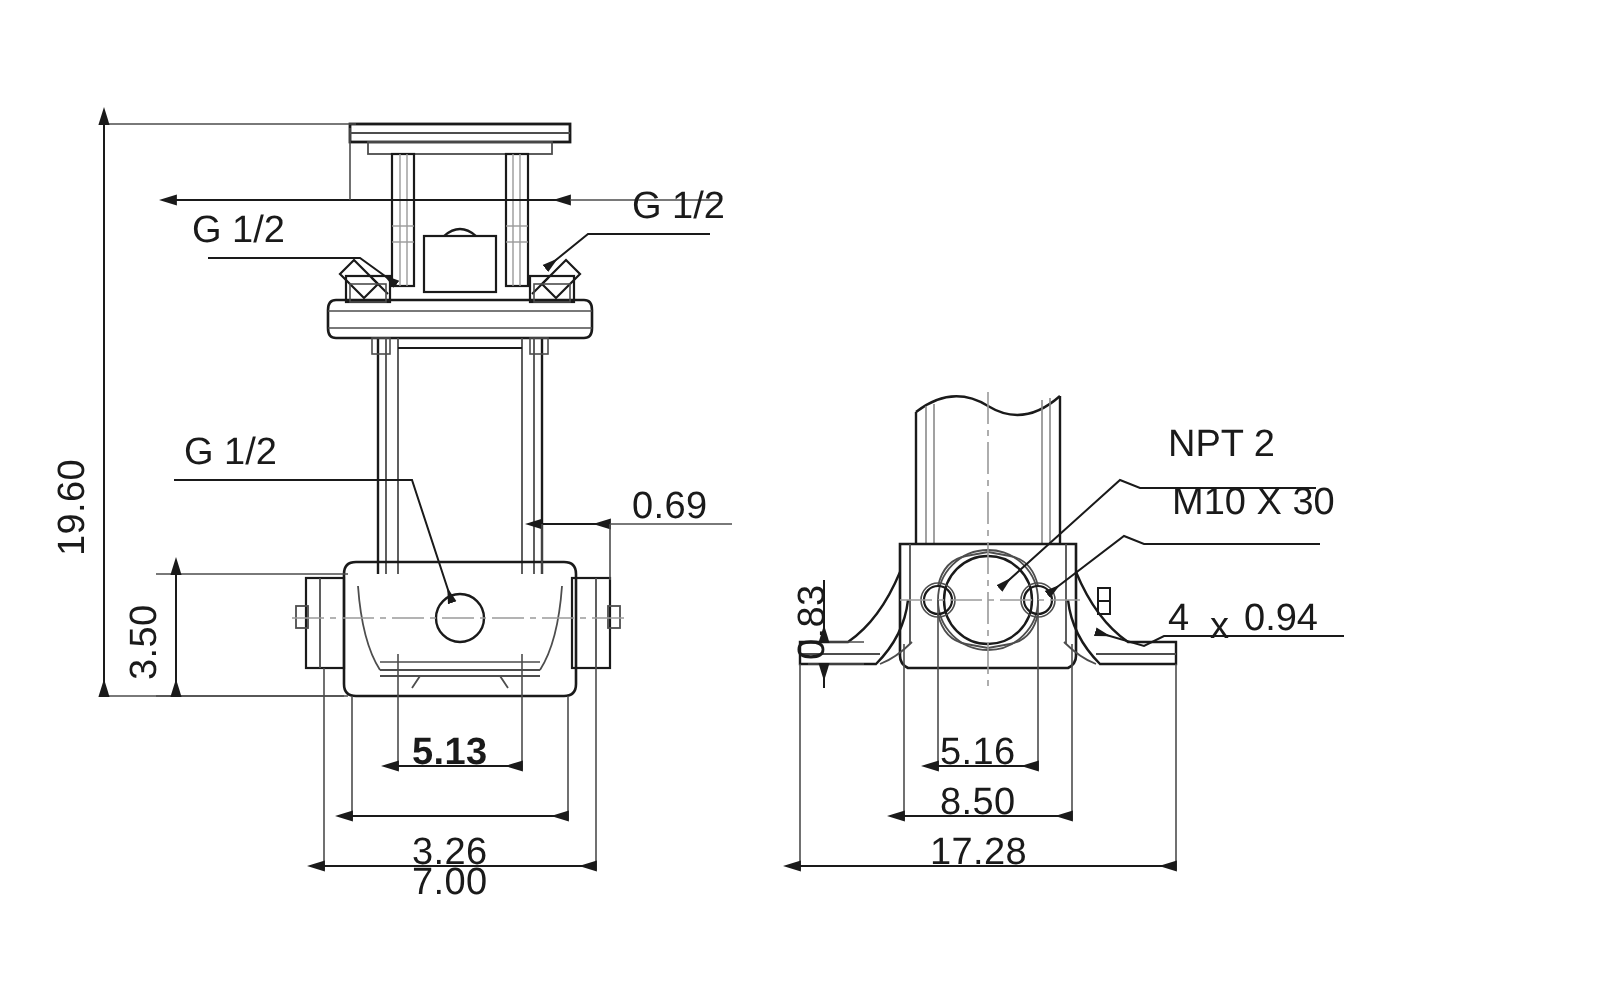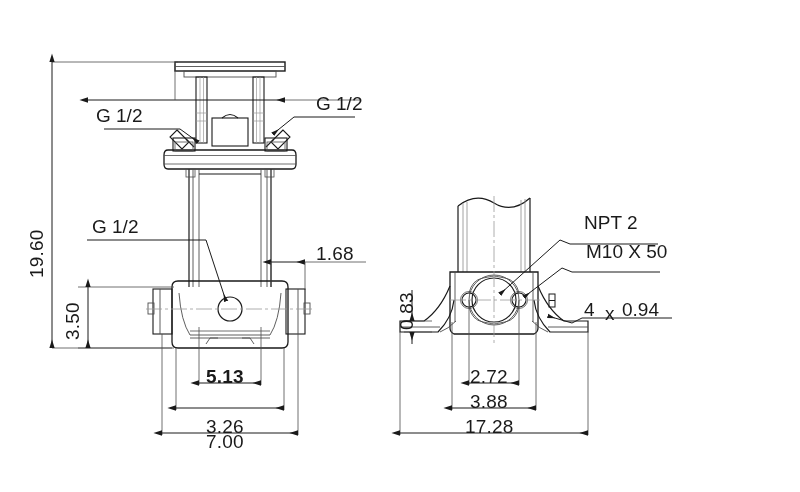--- a/index.html
+++ b/index.html
@@ -361,45 +361,45 @@
         <path d="M 672 318 L 582 318 L 572 323 L 548 316" marker-end="url(#arrLeader)"></path>
       </g>
 
     </g>
   </svg>
 
   <div class="dimtext vert" style="left:26px; top:278px;">19.60</div>
 
   <div class="dimtext vert" style="left:62px; top:340px;">3.50</div>
 
-  <div class="dimtext" style="left:316px; top:243px;">1.68</div>
+  <div class="dimtext" style="left:316px; top:243px;">0.69</div>
 
   <div class="dimtext" style="left:206px; top:366px;font-weight:bold;">5.13</div>
 
   <div class="dimtext" style="left:206px; top:391px;margin-top:40px;">7.00</div>
 
   <div class="dimtext" style="left:206px; top:416px;">3.26</div>
 
   <div class="lbl" style="left:96px; top:105px;">G 1/2</div>
 
   <div class="lbl" style="left:316px; top:93px;">G 1/2</div>
 
   <div class="lbl" style="left:92px; top:216px;">G 1/2</div>
 
   <div class="dimtext vert" style="left:396px; top:330px;">0.83</div>
 
-  <div class="dimtext" style="left:470px; top:366px;">2.72</div>
-
-  <div class="dimtext" style="left:470px; top:391px;">3.88</div>
+  <div class="dimtext" style="left:470px; top:366px;">5.16</div>
+
+  <div class="dimtext" style="left:470px; top:391px;">8.50</div>
 
   <div class="dimtext" style="left:465px; top:416px;">17.28</div>
 
   <div class="lbl" style="left:584px; top:212px;text-align:right;">NPT 2</div>
 
-  <div class="lbl" style="left:586px; top:241px;">M10 X 50</div>
+  <div class="lbl" style="left:586px; top:241px;">M10 X 30</div>
 
   <div class="lbl" style="left:584px; top:299px;">4</div>
 
   <div class="lbl small" style="left:605px; top:303px;">x</div>
 
   <div class="lbl" style="left:622px; top:299px;">0.94</div>
 
 </div>
 
 </body></html>

